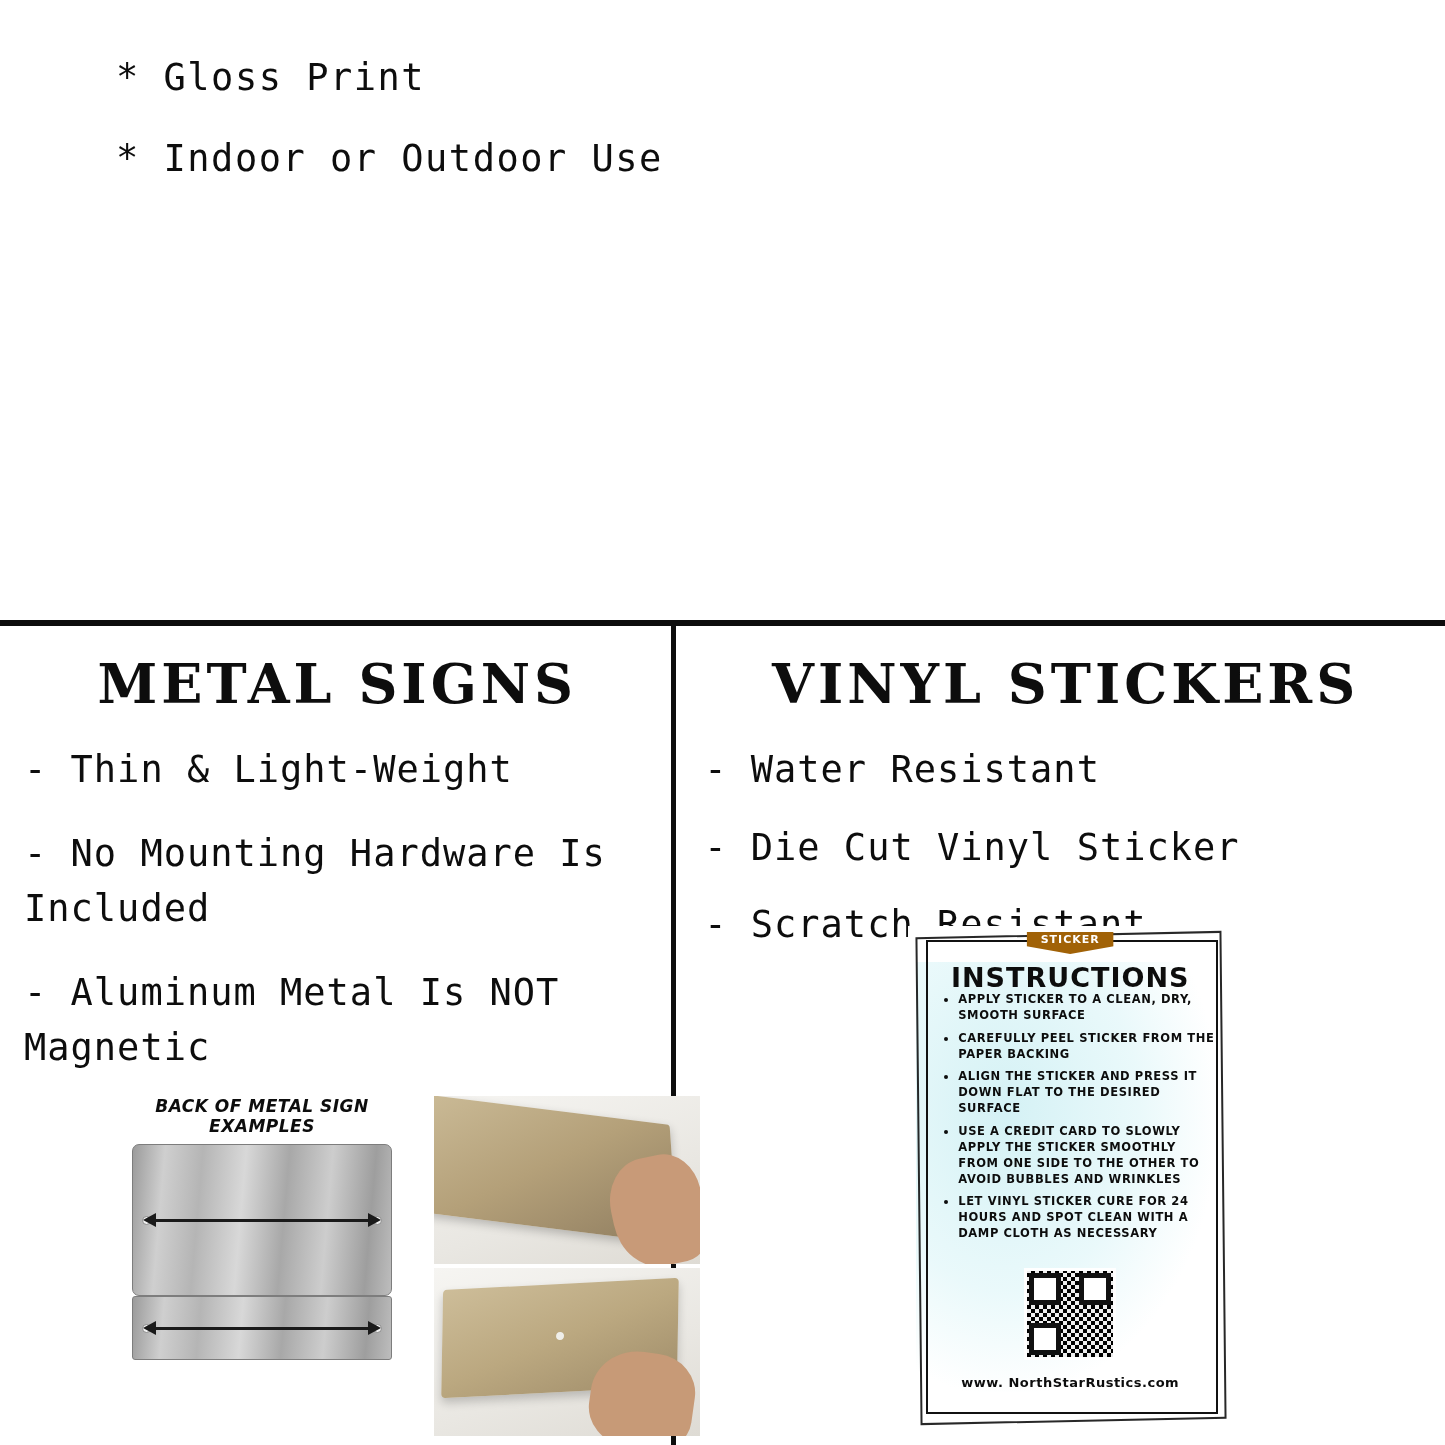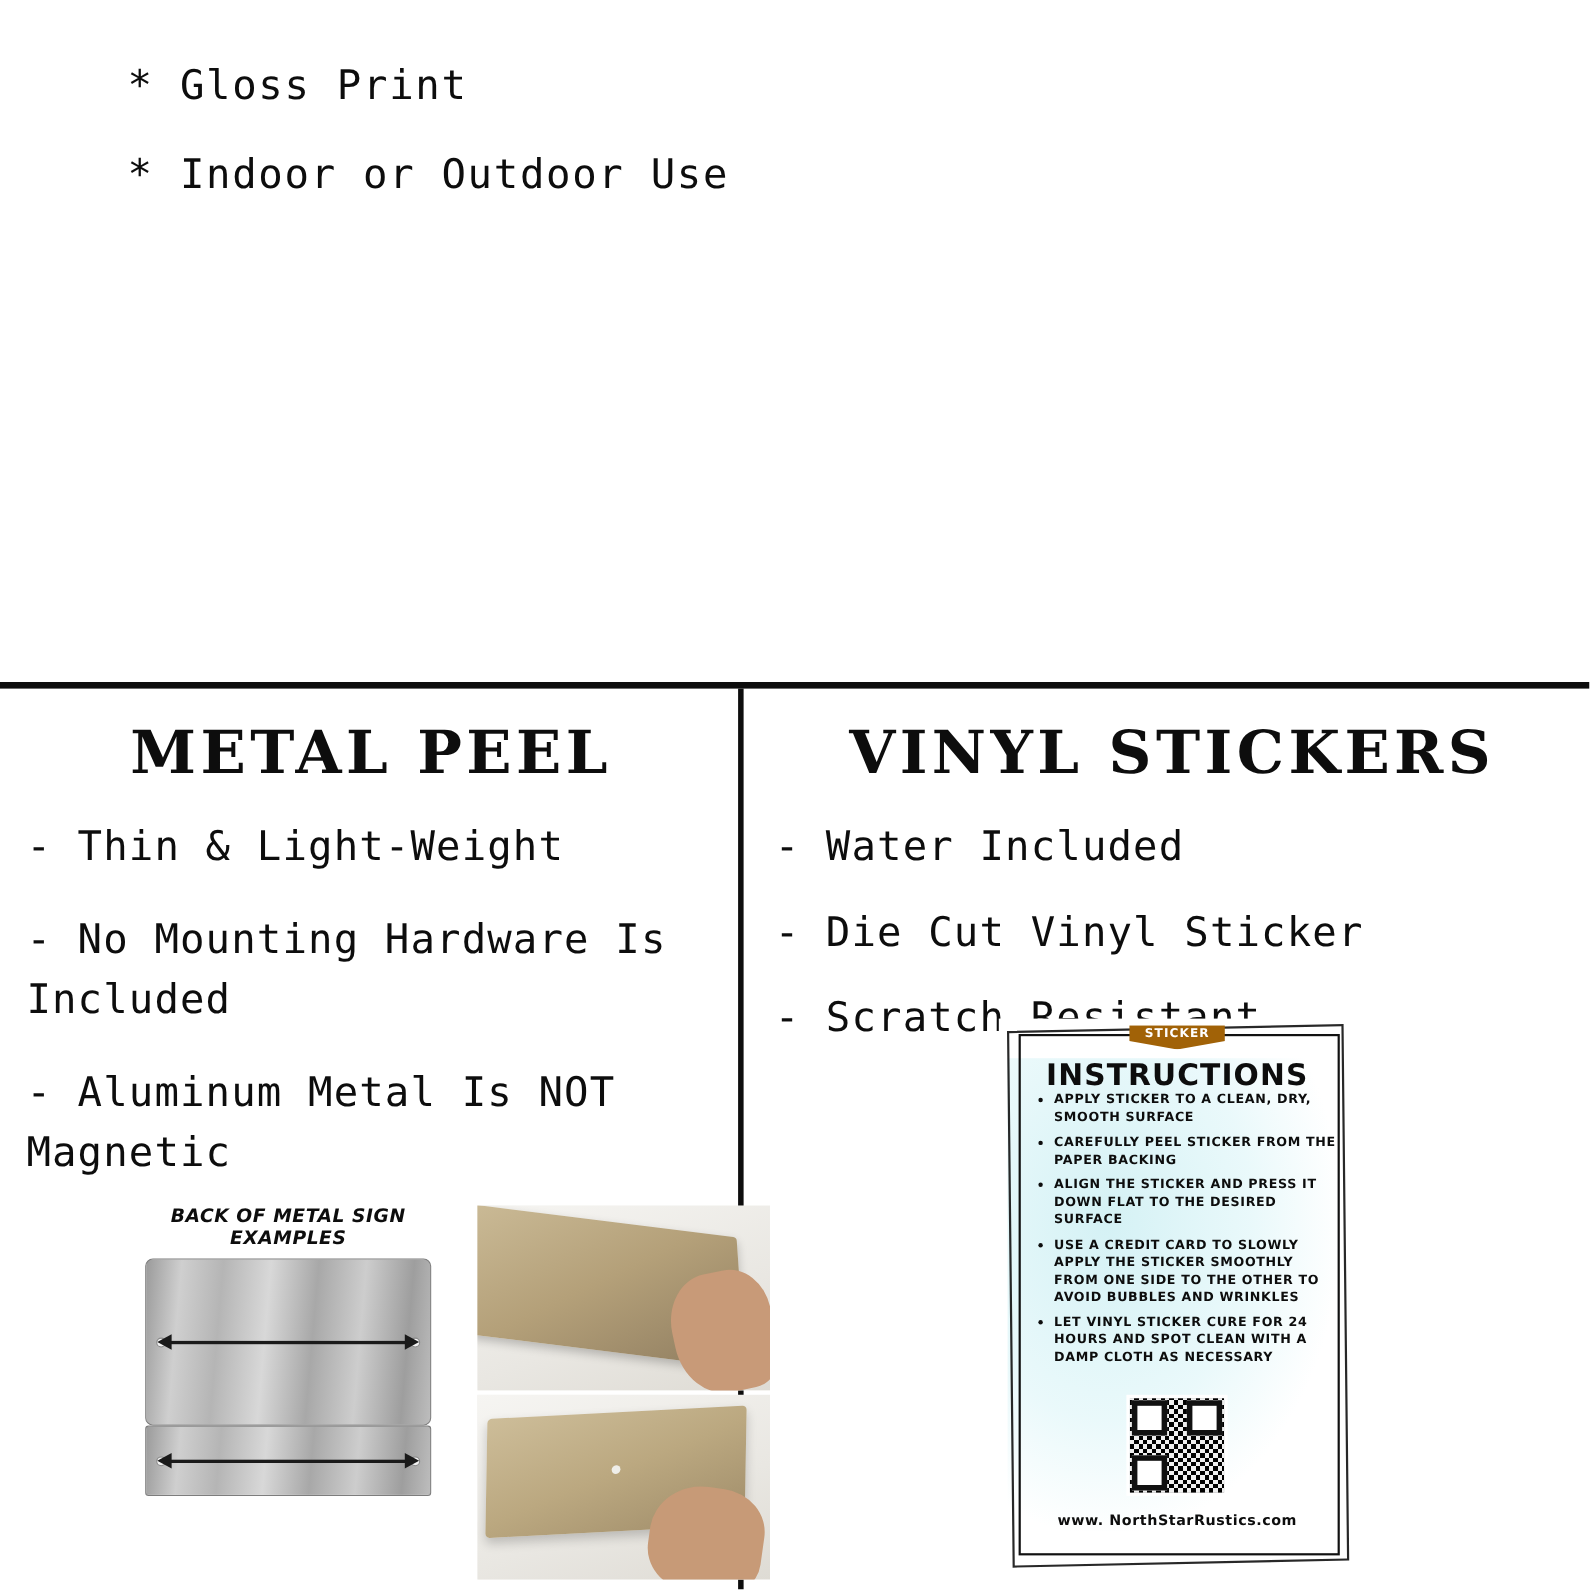--- a/index.html
+++ b/index.html
@@ -353,21 +353,21 @@
   <div class="top">
     <p class="bullet-line">* Gloss Print</p>
     <p class="bullet-line">* Indoor or Outdoor Use</p>
   </div>
 
   <div class="hrule"></div>
 
   <div class="bottom">
 
     <div class="col col-left">
-      <h2 class="col-title">METAL PEEL</h2>
+      <h2 class="col-title">METAL SIGNS</h2>
       <p class="col-item">- Thin &amp; Light-Weight</p>
       <p class="col-item">- No Mounting Hardware Is Included</p>
       <p class="col-item">- Aluminum Metal Is NOT Magnetic</p>
 
       <div class="metal-media">
 
         <div class="metal-left">
           <div class="cap">BACK OF METAL SIGN EXAMPLES</div>
           <div class="plate big">
             <span class="hole l"></span>
@@ -396,21 +396,21 @@
           </div>
         </div>
 
       </div>
     </div>
 
     <div class="vrule"></div>
 
     <div class="col col-right">
       <h2 class="col-title">VINYL STICKERS</h2>
-      <p class="col-item">- Water Included</p>
+      <p class="col-item">- Water Resistant</p>
       <p class="col-item">- Die Cut Vinyl Sticker</p>
       <p class="col-item">- Scratch Resistant</p>
 
       <div class="sticker-card">
         <span class="watermark"></span>
         <span class="frame-skew"></span>
         <span class="frame"></span>
         <span class="badge">STICKER</span>
         <div class="ins-title">INSTRUCTIONS</div>
         <ul class="steps">

